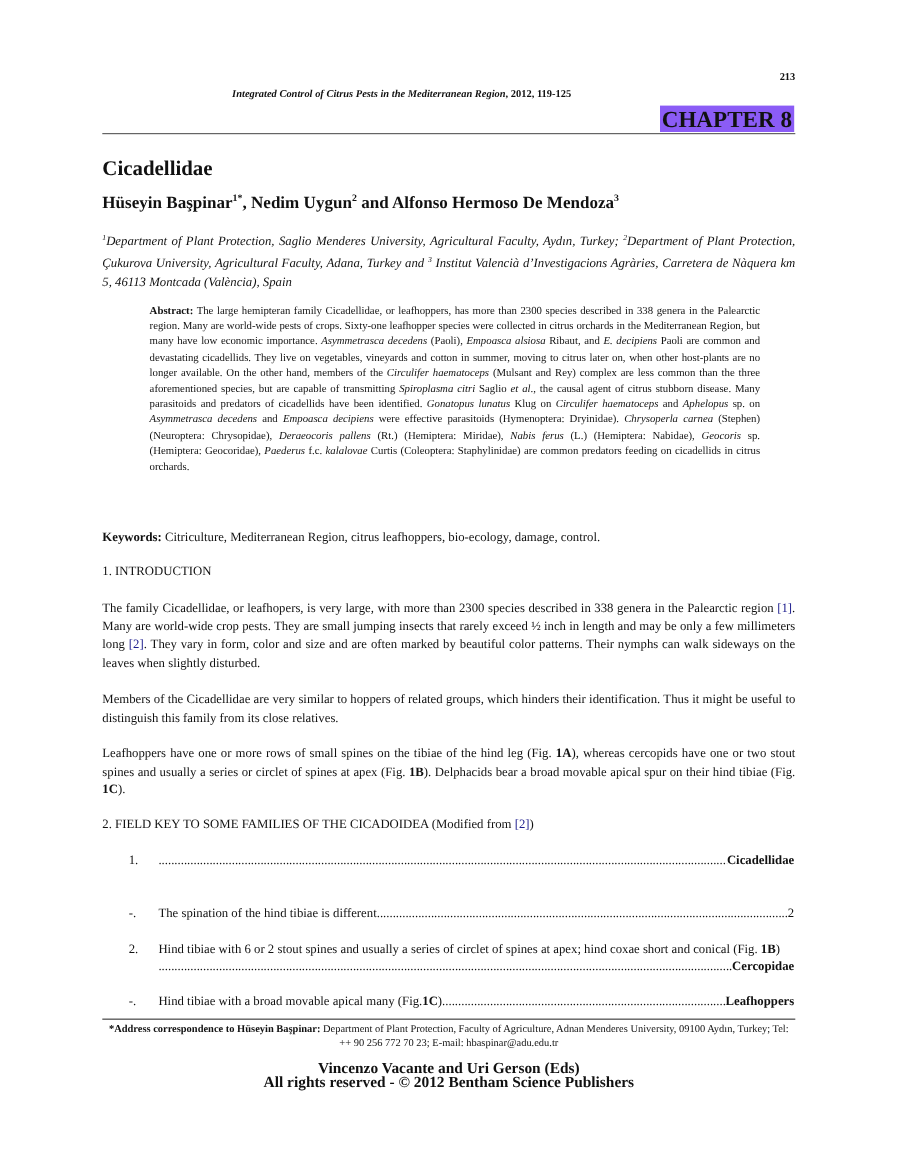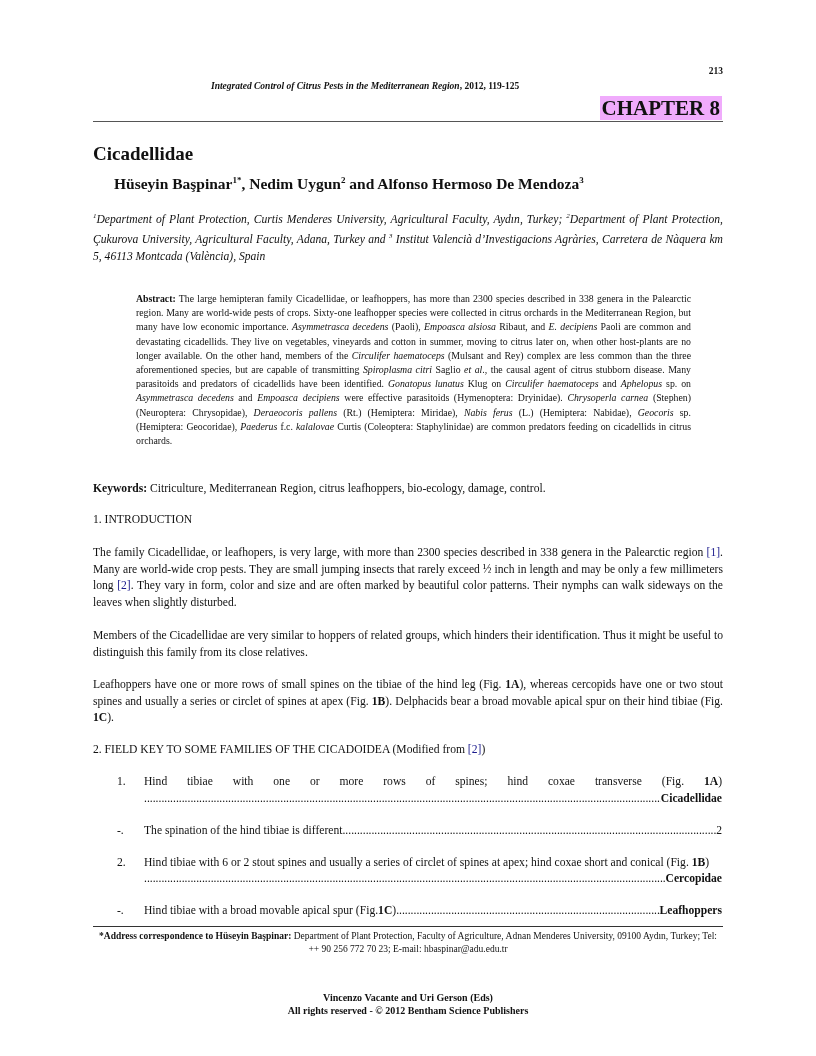--- a/index.html
+++ b/index.html
@@ -2,80 +2,79 @@
 <html><head>
 <meta charset="utf-8">
 <style>
   html, body { margin: 0; padding: 0; background: #ffffff; }
   body { width: 816px; height: 1056px; position: relative; font-family: "Liberation Serif", serif; color: #111; }
   .page { position: absolute; left: 93px; top: 0; width: 630px; }
   .running-head { position: absolute; top: 66px; left: 0; width: 630px; font-size: 9.5px; font-weight: bold; }
   .running-head .title { position: absolute; left: 118px; font-style: italic; margin-top: 15px; }
   .running-head .title .rest { font-style: normal; }
   .running-head .pnum { position: absolute; right: 0; }
-  .chapter { position: absolute; top: 96px; right: 1px; background: #f0abfc; font-size: 21px; font-weight: bold; padding: 0 2px; line-height: 24px; }
+  .chapter { position: absolute; top: 96px; right: 1px; background: #8b5cf6; font-size: 21px; font-weight: bold; padding: 0 2px; line-height: 24px; }
   .chapter-rule { position: absolute; top: 121px; left: 0; width: 630px; border-top: 1px solid #555; }
   .chapter-title { position: absolute; top: 143px; left: 0; font-size: 19px; font-weight: bold; }
-  .authors { position: absolute; top: 175px; left: 0; font-size: 15.5px; font-weight: bold; white-space: nowrap; margin-left: 21px; }
+  .authors { position: absolute; top: 175px; left: 0; font-size: 15.5px; font-weight: bold; white-space: nowrap; }
   .authors sup { font-size: 9px; }
   .affil { position: absolute; top: 208px; left: 0; width: 630px; font-size: 11.6px; font-style: italic; line-height: 16.5px; text-align: justify; }
   .affil sup { font-size: 7px; }
-  .abstract { position: absolute; top: 292px; left: 43px; width: 555px; font-size: 9.8px; line-height: 14.2px; text-align: justify; }
+  .abstract { position: absolute; top: 276px; left: 43px; width: 555px; font-size: 9.8px; line-height: 14.2px; text-align: justify; }
   .abstract b { font-weight: bold; }
   .kw { position: absolute; top: 482px; left: 0; width: 630px; font-size: 11.6px; }
   .h1 { position: absolute; left: 0; font-size: 11.6px; font-weight: normal; }
   .para { position: absolute; left: 0; width: 630px; font-size: 11.6px; line-height: 16.6px; text-align: justify; }
   .cite { color: #1a1a8c; }
   .key { position: absolute; left: 0; width: 630px; font-size: 11.6px; line-height: 16.6px; }
   .key .num { position: absolute; left: 24px; }
   .key .txt { position: absolute; left: 51px; width: 578px; text-align: justify; }
   .dots { display: flex; align-items: baseline; }
   .dots .fill { flex: 1; overflow: hidden; white-space: nowrap; }
   .dots .fill::after { content: "......................................................................................................................................................................................................................................................................................"; }
   .footrule { position: absolute; top: 926px; left: 0; width: 630px; border-top: 1px solid #333; }
   .footnote { position: absolute; top: 930px; left: 0; width: 630px; font-size: 9.5px; line-height: 13px; text-align: center; }
-  .footer { position: absolute; top: 992px; left: 0; width: 630px; text-align: center; font-size: 10px; font-weight: bold; line-height: 12.5px; }
+  .footer { position: absolute; top: 966px; left: 0; width: 630px; text-align: center; font-size: 14px; font-weight: bold; line-height: 12.5px; }
 </style>
 </head>
 <body>
 
 <div class="page">
 
   <div class="running-head">
     <span class="title"><span>Integrated Control of Citrus Pests in the Mediterranean Region</span><span class="rest">, 2012, 119-125</span></span>
     <span class="pnum">213</span>
   </div>
 
   <div class="chapter">CHAPTER 8</div>
   <div class="chapter-rule"></div>
 
   <div class="chapter-title">Cicadellidae</div>
 
   <div class="authors">
     <span><span>Hüseyin Başpinar</span><sup>1*</sup><span>, </span></span><span><span>Nedim Uygun</span><sup>2</sup><span> and </span></span><span><span>Alfonso Hermoso De Mendoza</span><sup>3</sup></span>
   </div>
 
-  <div class="affil"><sup>1</sup><span>Department of Plant Protection, Curtis Menderes University, Agricultural Faculty, Aydın, Turkey; </span><sup>2</sup><span>Department of Plant Protection, Çukurova University, Agricultural Faculty, Adana, Turkey and </span><sup>3</sup><span> Institut Valencià d’Investigacions Agràries, Carretera de Nàquera km 5, 46113 Montcada (València), Spain</span></div>
+  <div class="affil"><sup>1</sup><span>Department of Plant Protection, Saglio Menderes University, Agricultural Faculty, Aydın, Turkey; </span><sup>2</sup><span>Department of Plant Protection, Çukurova University, Agricultural Faculty, Adana, Turkey and </span><sup>3</sup><span> Institut Valencià d’Investigacions Agràries, Carretera de Nàquera km 5, 46113 Montcada (València), Spain</span></div>
 
   <div class="abstract"><b>Abstract:</b><span id="abstract-body"><span> The large hemipteran family Cicadellidae, or leafhoppers, has more than 2300 species described in 338 genera in the Palearctic region. Many are world-wide pests of crops. Sixty-one leafhopper species were collected in citrus orchards in the Mediterranean Region, but many have low economic importance. </span><i>Asymmetrasca decedens</i><span> (Paoli), </span><i>Empoasca alsiosa</i><span> Ribaut, and </span><i>E. decipiens</i><span> Paoli are common and devastating cicadellids. They live on vegetables, vineyards and cotton in summer, moving to citrus later on, when other host-plants are no longer available. On the other hand, members of the </span><i>Circulifer haematoceps</i><span> (Mulsant and Rey) complex are less common than the three aforementioned species, but are capable of transmitting </span><i>Spiroplasma citri</i><span> Saglio </span><i>et al</i><span>., the causal agent of citrus stubborn disease. Many parasitoids and predators of cicadellids have been identified. </span><i>Gonatopus lunatus</i><span> Klug on </span><i>Circulifer haematoceps</i><span> and </span><i>Aphelopus</i><span> sp. on </span><i>Asymmetrasca decedens</i><span> and </span><i>Empoasca decipiens</i><span> were effective parasitoids (Hymenoptera: Dryinidae). </span><i>Chrysoperla carnea</i><span> (Stephen) (Neuroptera: Chrysopidae), </span><i>Deraeocoris pallens</i><span> (Rt.) (Hemiptera: Miridae), </span><i>Nabis ferus</i><span> (L.) (Hemiptera: Nabidae), </span><i>Geocoris</i><span> sp. (Hemiptera: Geocoridae), </span><i>Paederus</i><span> f.c. </span><i>kalalovae</i><span> Curtis (Coleoptera: Staphylinidae) are common predators feeding on cicadellids in citrus orchards.</span></span></div>
 
   <div class="kw"><b>Keywords:</b><span> Citriculture, Mediterranean Region, citrus leafhoppers, bio-ecology, damage, control.</span></div>
 
   <div class="h1" style="top:513px">1. INTRODUCTION</div>
 
   <div class="para" id="p1" style="top:545px"><span>The family Cicadellidae, or leafhopers, is very large, with more than 2300 species described in 338 genera in the Palearctic region </span><span class="cite">[1]</span><span>. Many are world-wide crop pests. They are small jumping insects that rarely exceed ½ inch in length and may be only a few millimeters long </span><span class="cite">[2]</span><span>. They vary in form, color and size and are often marked by beautiful color patterns. Their nymphs can walk sideways on the leaves when slightly disturbed.</span></div>
   <div class="para" style="top:628px">Members of the Cicadellidae are very similar to hoppers of related groups, which hinders their identification. Thus it might be useful to distinguish this family from its close relatives.</div>
   <div class="para" id="p3" style="top:677px"><span>Leafhoppers have one or more rows of small spines on the tibiae of the hind leg (Fig. </span><b>1A</b><span>), whereas cercopids have one or two stout spines and usually a series or circlet of spines at apex (Fig. </span><b>1B</b><span>). Delphacids bear a broad movable apical spur on their hind tibiae (Fig. </span><b>1C</b><span>).</span></div>
 
   <div class="h1" style="top:743px"><span>2. FIELD KEY TO SOME FAMILIES OF THE CICADOIDEA (Modified from </span><span class="cite">[2]</span><span>)</span></div>
 
   <div class="key" style="top:774px">
     <span class="num">1.</span>
     <div class="txt">
-      <div style="text-align:justify;text-align-last:justify;"><span>Hind tibiae with one or more rows of spines; hind coxae transverse (Fig. </span><b>1A</b><span>)</span></div>
       <div class="dots">
           <span class="fill"></span>
           <b>Cicadellidae</b>
         </div>
     </div>
   </div>
 
   <div class="key" style="top:823px">
     <span class="num">-.</span>
     <div class="txt dots">
@@ -94,21 +93,21 @@
   <div class="key" style="top:871px">
     <div class="txt dots">
         <span class="fill" style="flex:1"></span>
         <b>Cercopidae</b>
       </div>
   </div>
 
   <div class="key" style="top:903px">
     <span class="num">-.</span>
     <div class="txt dots">
-        <span>Hind tibiae with a broad movable apical spur (Fig. </span>
+        <span>Hind tibiae with a broad movable apical many (Fig. </span>
         <b>1C</b>
         <span>)</span>
         <span class="fill"></span>
         <b>Leafhoppers</b>
       </div>
   </div>
 
   <div class="footrule"></div>
   <div class="footnote"><b>*Address correspondence to Hüseyin Başpinar:</b><span> Department of Plant Protection, Faculty of Agriculture, Adnan Menderes University, 09100 Aydın, Turkey; Tel: ++ 90 256 772 70 23; E-mail: hbaspinar@adu.edu.tr</span></div>
 

